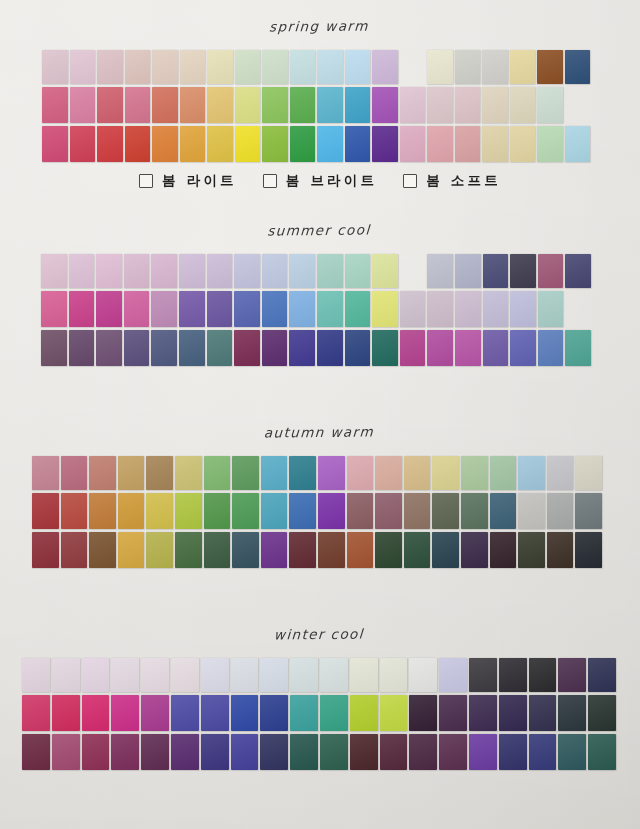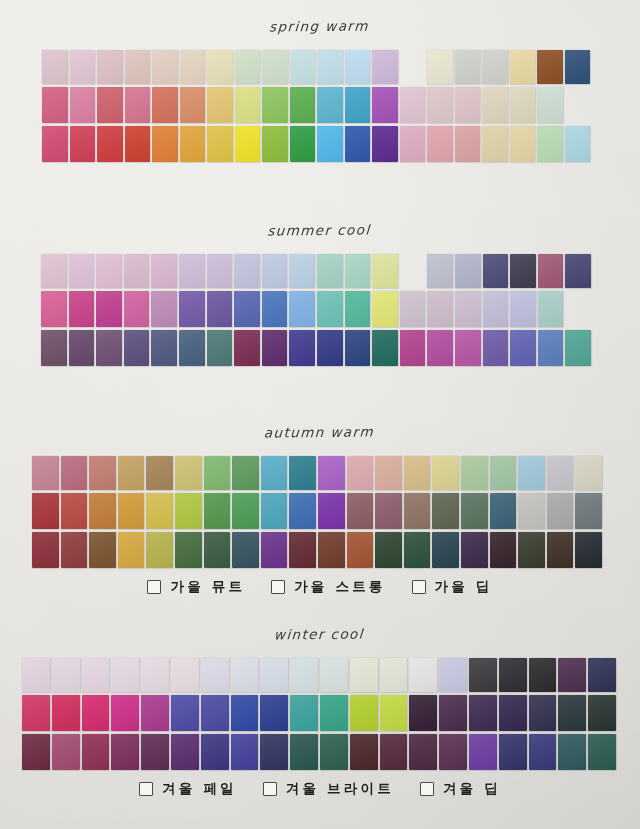--- a/index.html
+++ b/index.html
@@ -160,20 +160,34 @@
           <div class="sw" title="#5c2a8e" style="width: 25.5px; flex-basis: 25.5px; background: rgb(92, 42, 142);"></div>
           <div class="sw" title="#ddaac0" style="width: 25.5px; flex-basis: 25.5px; background: rgb(221, 170, 192);"></div>
           <div class="sw" title="#dfa3ab" style="width: 25.5px; flex-basis: 25.5px; background: rgb(223, 163, 171);"></div>
           <div class="sw" title="#d9a1a2" style="width: 25.5px; flex-basis: 25.5px; background: rgb(217, 161, 162);"></div>
           <div class="sw" title="#ded1a7" style="width: 25.5px; flex-basis: 25.5px; background: rgb(222, 209, 167);"></div>
           <div class="sw" title="#e1d3a1" style="width: 25.5px; flex-basis: 25.5px; background: rgb(225, 211, 161);"></div>
           <div class="sw" title="#b7d9b4" style="width: 25.5px; flex-basis: 25.5px; background: rgb(183, 217, 180);"></div>
           <div class="sw" title="#a9d4e2" style="width: 25.5px; flex-basis: 25.5px; background: rgb(169, 212, 226);"></div>
         </div>
       </div>
+      <div class="legend">
+        <div class="legend-item">
+          <div class="checkbox"></div>
+          <div class="legend-label">봄 라이트</div>
+        </div>
+        <div class="legend-item">
+          <div class="checkbox"></div>
+          <div class="legend-label">봄 브라이트</div>
+        </div>
+        <div class="legend-item">
+          <div class="checkbox"></div>
+          <div class="legend-label">봄 소프트</div>
+        </div>
+      </div>
     </div>
     <div class="section" style="top: 222px;">
       <div class="section-title">summer cool</div>
       <div class="rows" style="margin-top: 16px; padding-left: 41px;">
         <div class="row r1">
           <div class="sw" title="#dfc1d2" style="width: 25.6px; flex-basis: 25.6px; background: rgb(223, 193, 210);"></div>
           <div class="sw" title="#ddc0d6" style="width: 25.6px; flex-basis: 25.6px; background: rgb(221, 192, 214);"></div>
           <div class="sw" title="#e0bdd4" style="width: 25.6px; flex-basis: 25.6px; background: rgb(224, 189, 212);"></div>
           <div class="sw" title="#d9b9cf" style="width: 25.6px; flex-basis: 25.6px; background: rgb(217, 185, 207);"></div>
           <div class="sw" title="#d7b6d0" style="width: 25.6px; flex-basis: 25.6px; background: rgb(215, 182, 208);"></div>
@@ -301,34 +315,20 @@
           <div class="sw" title="#2d452f" style="width: 26.6px; flex-basis: 26.6px; background: rgb(45, 69, 47);"></div>
           <div class="sw" title="#2c4f3a" style="width: 26.6px; flex-basis: 26.6px; background: rgb(44, 79, 58);"></div>
           <div class="sw" title="#28434f" style="width: 26.6px; flex-basis: 26.6px; background: rgb(40, 67, 79);"></div>
           <div class="sw" title="#3b2a49" style="width: 26.6px; flex-basis: 26.6px; background: rgb(59, 42, 73);"></div>
           <div class="sw" title="#35232a" style="width: 26.6px; flex-basis: 26.6px; background: rgb(53, 35, 42);"></div>
           <div class="sw" title="#383c2e" style="width: 26.6px; flex-basis: 26.6px; background: rgb(56, 60, 46);"></div>
           <div class="sw" title="#3c2f26" style="width: 26.6px; flex-basis: 26.6px; background: rgb(60, 47, 38);"></div>
           <div class="sw" title="#242a31" style="width: 26.6px; flex-basis: 26.6px; background: rgb(36, 42, 49);"></div>
         </div>
       </div>
-      <div class="legend">
-        <div class="legend-item">
-          <div class="checkbox"></div>
-          <div class="legend-label">가을 뮤트</div>
-        </div>
-        <div class="legend-item">
-          <div class="checkbox"></div>
-          <div class="legend-label">가을 스트롱</div>
-        </div>
-        <div class="legend-item">
-          <div class="checkbox"></div>
-          <div class="legend-label">가을 딥</div>
-        </div>
-      </div>
     </div>
     <div class="section" style="top: 626px;">
       <div class="section-title">winter cool</div>
       <div class="rows" style="margin-top: 16px; padding-left: 22px;">
         <div class="row r1">
           <div class="sw" title="#e2d3de" style="width: 27.8px; flex-basis: 27.8px; background: rgb(226, 211, 222);"></div>
           <div class="sw" title="#e2d6df" style="width: 27.8px; flex-basis: 27.8px; background: rgb(226, 214, 223);"></div>
           <div class="sw" title="#e3d4e2" style="width: 27.8px; flex-basis: 27.8px; background: rgb(227, 212, 226);"></div>
           <div class="sw" title="#e3d8e1" style="width: 27.8px; flex-basis: 27.8px; background: rgb(227, 216, 225);"></div>
           <div class="sw" title="#e4d9e0" style="width: 27.8px; flex-basis: 27.8px; background: rgb(228, 217, 224);"></div>
@@ -386,28 +386,14 @@
           <div class="sw" title="#54283c" style="width: 27.8px; flex-basis: 27.8px; background: rgb(84, 40, 60);"></div>
           <div class="sw" title="#4b2843" style="width: 27.8px; flex-basis: 27.8px; background: rgb(75, 40, 67);"></div>
           <div class="sw" title="#5a2f4f" style="width: 27.8px; flex-basis: 27.8px; background: rgb(90, 47, 79);"></div>
           <div class="sw" title="#6a3ba0" style="width: 27.8px; flex-basis: 27.8px; background: rgb(106, 59, 160);"></div>
           <div class="sw" title="#32326a" style="width: 27.8px; flex-basis: 27.8px; background: rgb(50, 50, 106);"></div>
           <div class="sw" title="#353978" style="width: 27.8px; flex-basis: 27.8px; background: rgb(53, 57, 120);"></div>
           <div class="sw" title="#2e585c" style="width: 27.8px; flex-basis: 27.8px; background: rgb(46, 88, 92);"></div>
           <div class="sw" title="#2a5950" style="width: 27.8px; flex-basis: 27.8px; background: rgb(42, 89, 80);"></div>
         </div>
       </div>
-      <div class="legend">
-        <div class="legend-item">
-          <div class="checkbox"></div>
-          <div class="legend-label">겨울 페일</div>
-        </div>
-        <div class="legend-item">
-          <div class="checkbox"></div>
-          <div class="legend-label">겨울 브라이트</div>
-        </div>
-        <div class="legend-item">
-          <div class="checkbox"></div>
-          <div class="legend-label">겨울 딥</div>
-        </div>
-      </div>
     </div>
   </div>
 
 </body></html>

